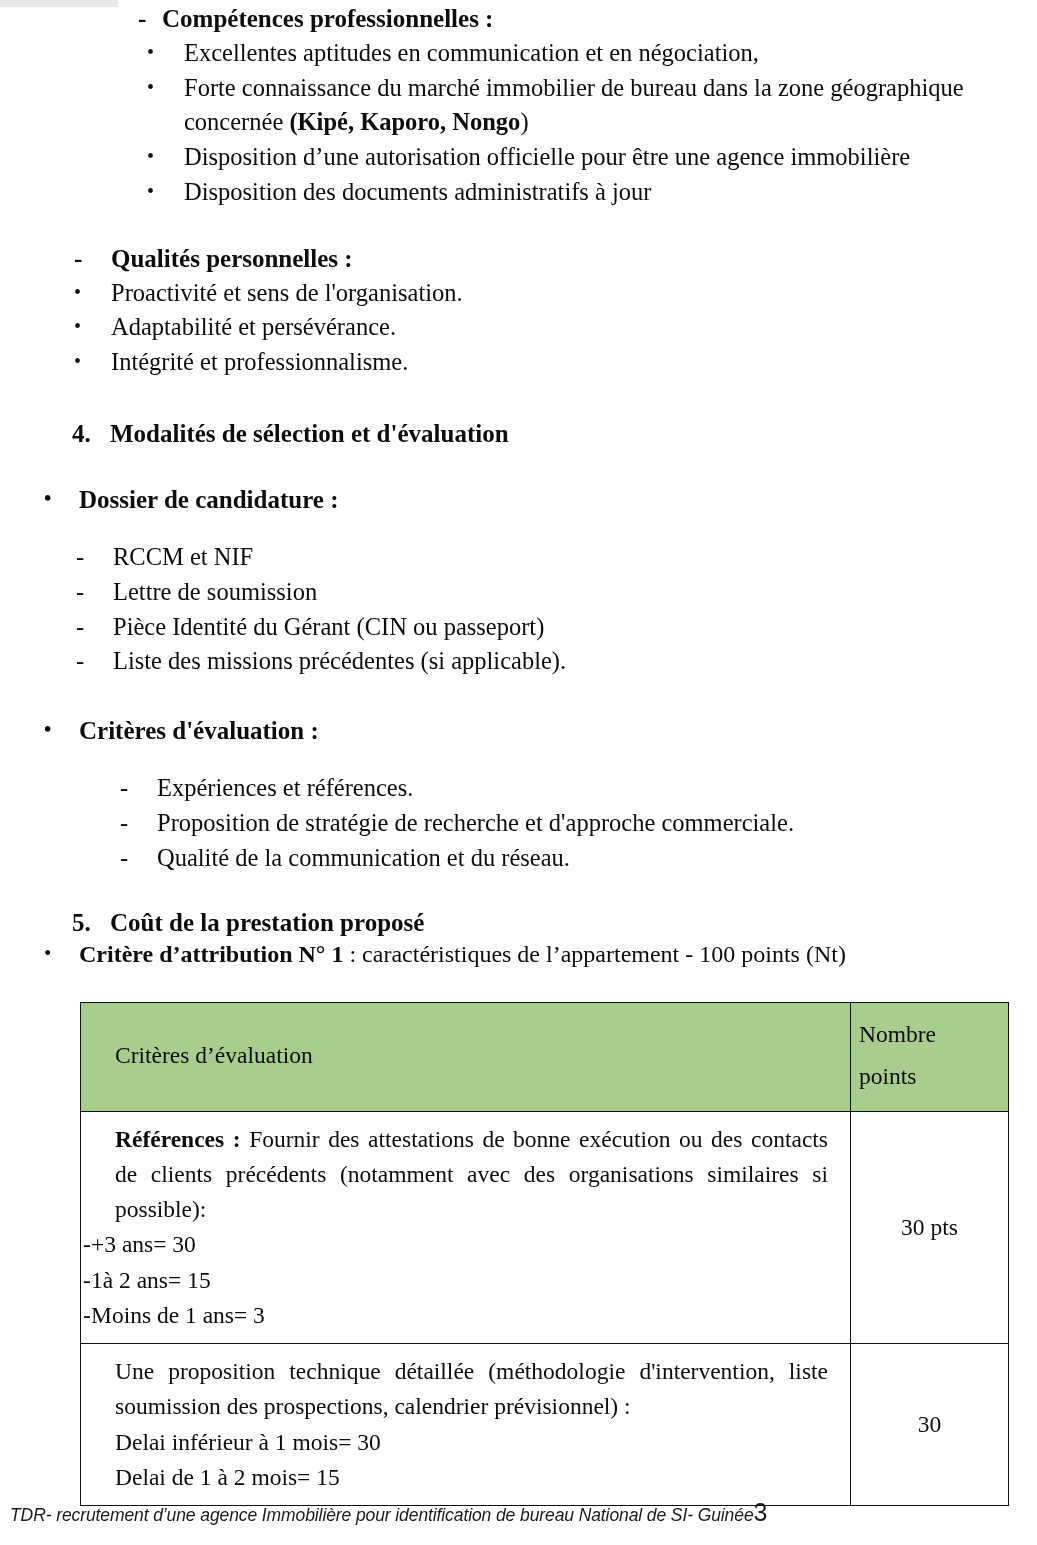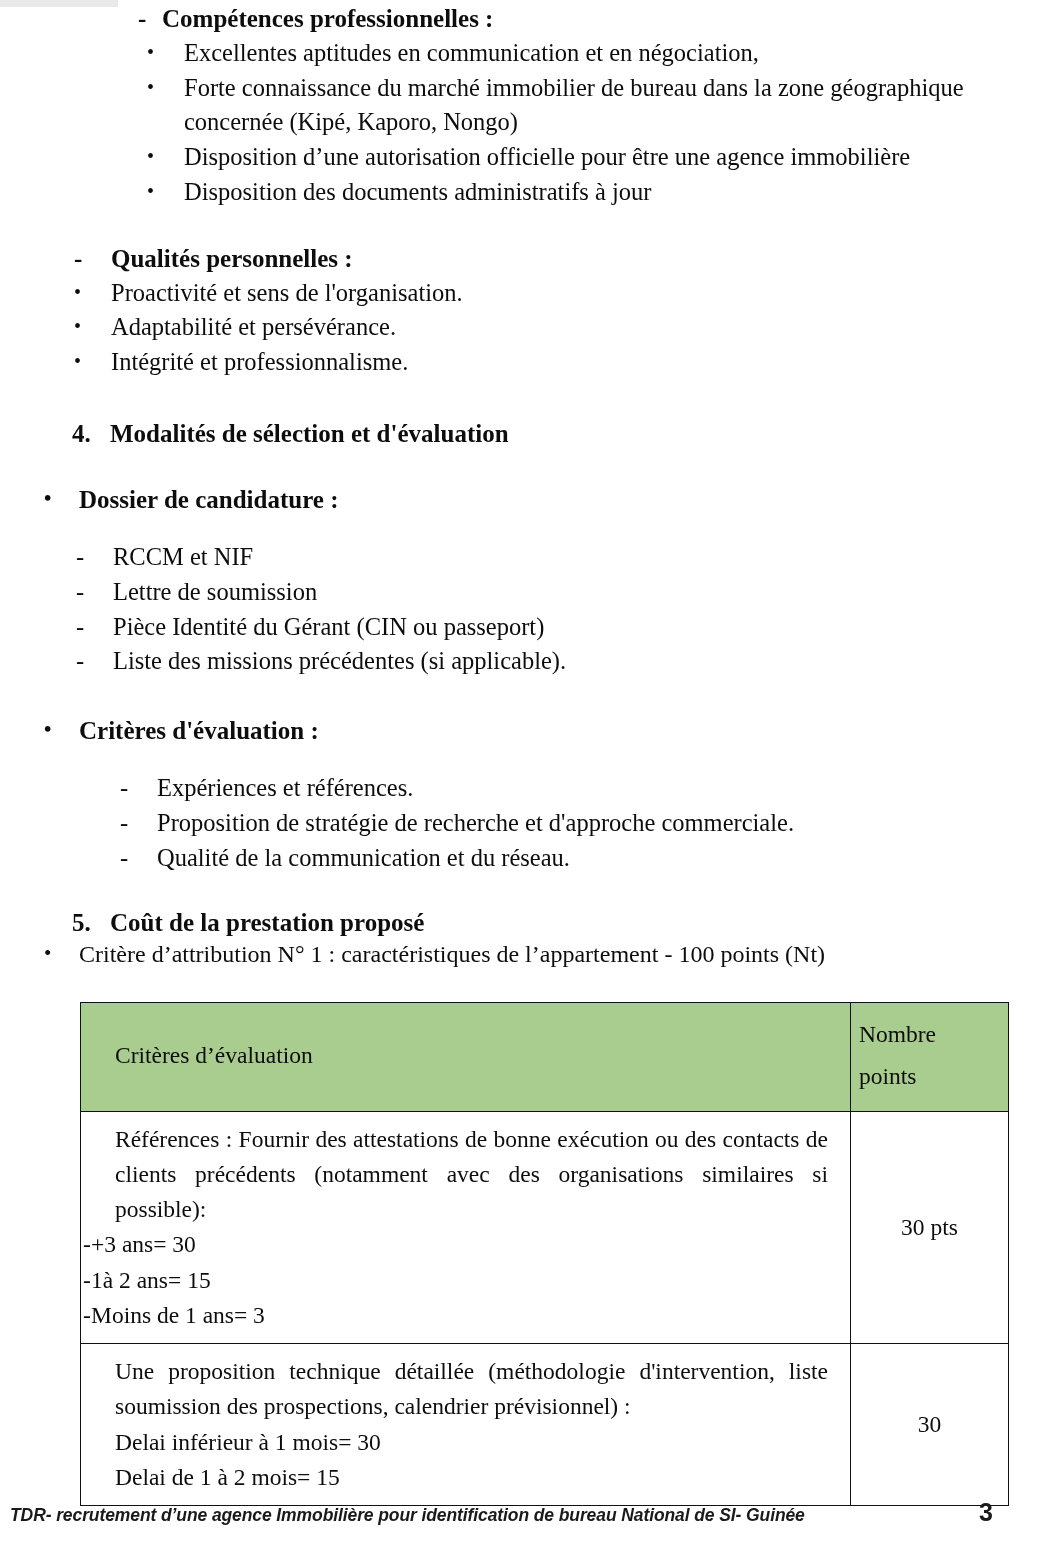--- a/index.html
+++ b/index.html
@@ -31,21 +31,21 @@
     font-size: 24.5px;
     line-height: 1.42;
   }
   .marker {
     flex: 0 0 auto;
     text-align: left;
   }
   .body-text {
     flex: 1 1 auto;
   }
-  .bold { font-weight: normal; }
+  .bold { font-weight: bold; }
 
   
   .sec-competences { padding-top: 2px; }
   .head-dash {
     margin-left: 138px;
     font-weight: bold;
     font-size: 25px;
     line-height: 1.35;
     display: flex;
   }
@@ -160,23 +160,21 @@
   .subline .stext { display: inline-block; }
 
   
   .footer {
     position: absolute;
     left: 0;
     bottom: 18px;
     width: 1007px;
     display: flex;
     align-items: baseline;
-    justify-content: space-between;
     padding: 0 14px 0 10px;
-    font-weight: bold;
   }
   .footer-text {
     font-family: "Liberation Sans", "DejaVu Sans", sans-serif;
     font-style: italic;
     font-size: 17.5px;
     color: #1a1a1a;
     letter-spacing: -0.1px;
   }
   .footer-page {
     font-family: "Liberation Sans", "DejaVu Sans", sans-serif;

